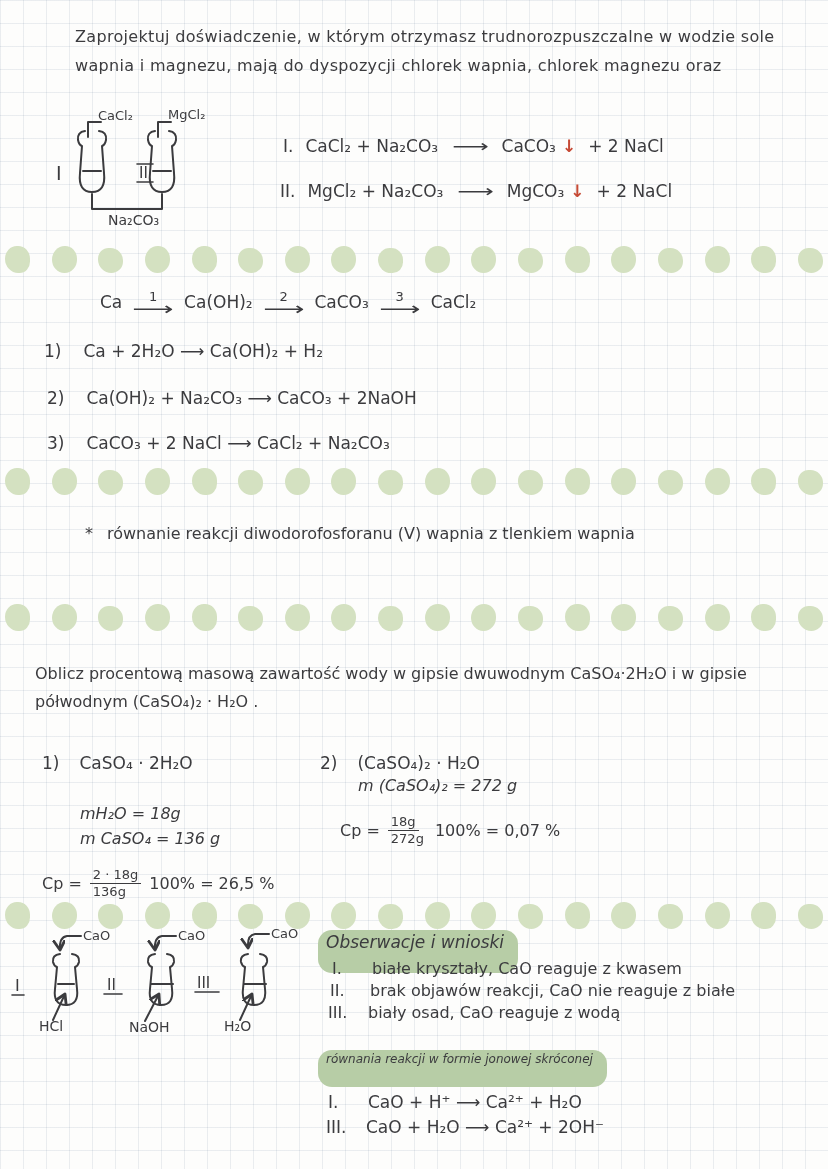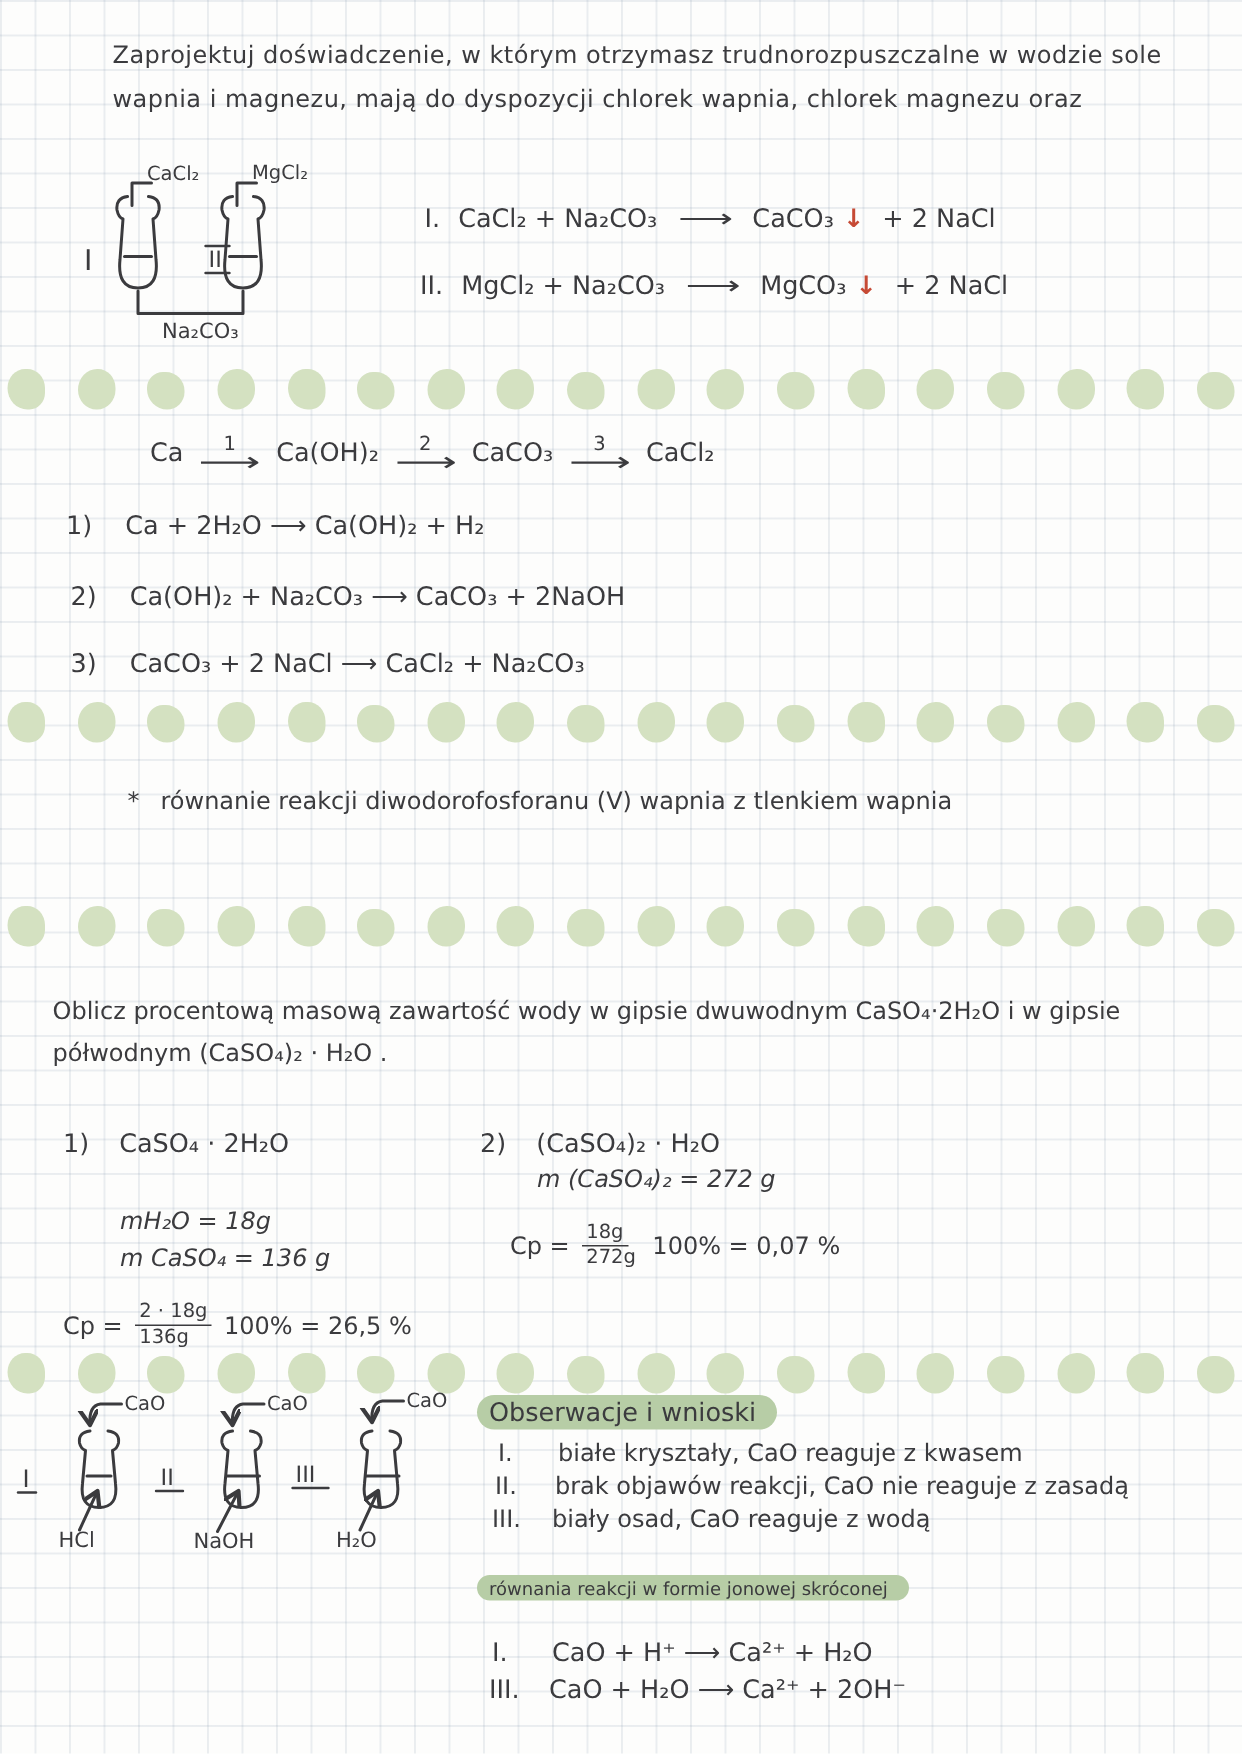--- a/index.html
+++ b/index.html
@@ -40,21 +40,21 @@
   .note-row{position:absolute;display:flex;gap:14px;font-size:16px;white-space:nowrap;}
   .para{font-size:16px;line-height:28px;}
   .calc{position:absolute;font-size:16px;white-space:nowrap;}
   .calc .head{display:flex;gap:20px;font-size:17px;}
   .calc .mline{margin-left:38px;line-height:25px;font-size:16px;font-style:italic;}
   .calc .mgap{margin-top:22px;}
   .cp-row{display:flex;align-items:center;gap:8px;margin-top:16px;font-size:16px;}
   .frac{display:inline-flex;flex-direction:column;align-items:flex-start;font-size:13px;line-height:1.25;}
   .frac .num{padding:0 3px;border-bottom:1.5px solid currentColor;}
   .frac .den{padding:0 3px;}
-  .hl{display:inline-block;background:var(--highlight-color);border-radius:14px;padding:2px 14px 1px 8px;font-size:17px;white-space:nowrap;}
+  .hl{display:inline-block;background:var(--highlight-color);border-radius:14px;padding:2px 14px 21px 8px;font-size:17px;white-space:nowrap;font-style:italic;}
   .obs-item{position:absolute;display:flex;gap:16px;font-size:16px;white-space:nowrap;align-items:baseline;}
   .obs-item .rn{min-width:24px;}
   svg.sketch{position:absolute;color:var(--ink-color);}
   svg text{font-family:"DejaVu Sans",sans-serif;fill:var(--ink-color);}
 </style>
 </head>
 <body style="--ink-color: #3b3b3e; --dot-color: #d4e1c1; --highlight-color: #b7cda6; --precip-color: #c64a35;">
 
 <div class="page">
 
@@ -299,21 +299,21 @@
 
   <div class="abs" style="left:318px;top:930px;">
     <span class="hl">Obserwacje i wnioski</span>
   </div>
   <div class="obs-item" style="left:332px;top:959px;">
     <span class="rn">I.</span>
     <span>białe kryształy, CaO reaguje z kwasem</span>
   </div>
   <div class="obs-item" style="left:330px;top:981px;">
     <span class="rn">II.</span>
-    <span>brak objawów reakcji, CaO nie reaguje z zasadą</span>
+    <span>brak objawów reakcji, CaO nie reaguje z białe</span>
   </div>
   <div class="obs-item" style="left:328px;top:1003px;">
     <span class="rn">III.</span>
     <span>biały osad, CaO reaguje z wodą</span>
   </div>
 
   <div class="abs" style="left:318px;top:1048px;">
     <span class="hl" style="font-size:12px;text-align:right;">równania reakcji  w  formie  jonowej  skróconej</span>
   </div>
   <div class="obs-item" style="left:328px;top:1092px;font-size:17px;">

